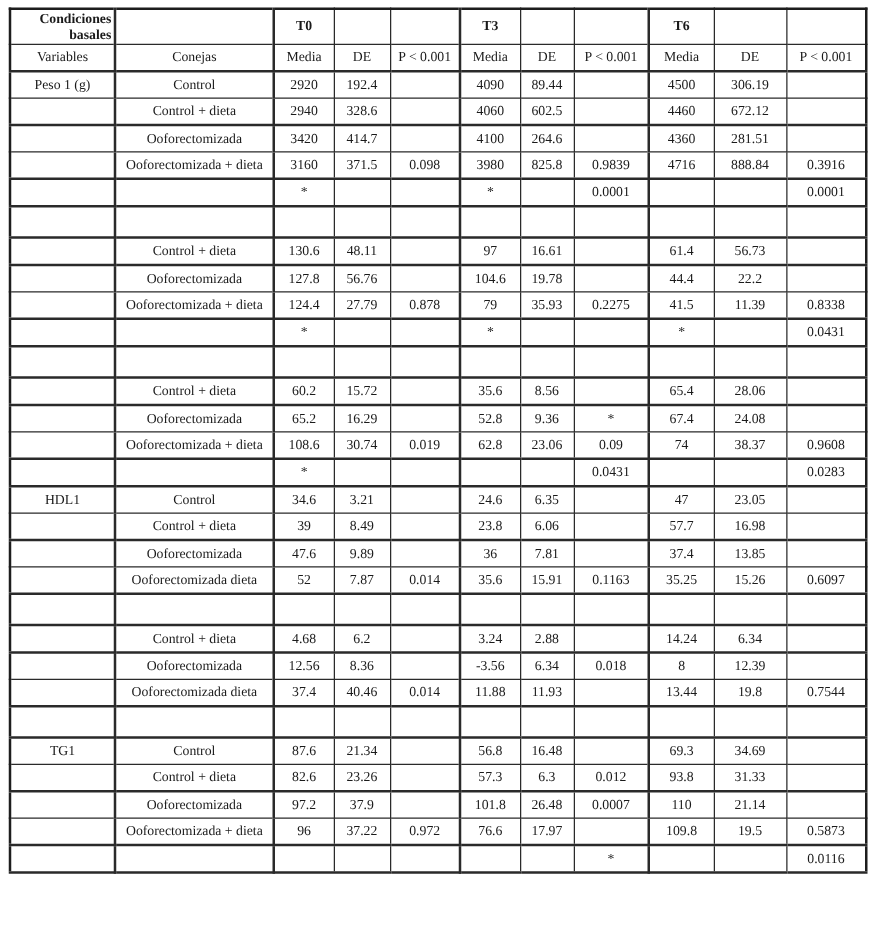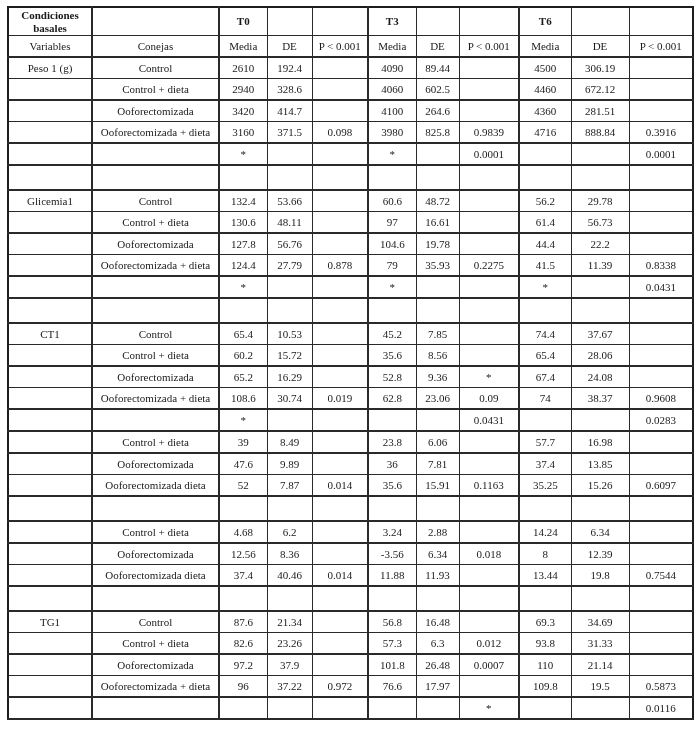--- a/index.html
+++ b/index.html
@@ -6,21 +6,21 @@
   body{width:699px;height:750px;overflow:hidden;font-family:"Liberation Serif",serif;}
   .table-wrap{padding:6px 7px;}
   table{border-collapse:collapse;table-layout:fixed;width:685px;border:2px solid #1d1d1d;color:#1a1a1a;}
   td{border:1px solid #2a2a2a;text-align:center;vertical-align:middle;padding:0 2px;font-size:11px;line-height:1.15;overflow:hidden;}
   .br2{border-right-width:2px;}
   tr.bb2 td{border-bottom-width:2px;}
   thead tr.h1 td{height:27px;font-weight:bold;}
   thead tr.h2 td{height:20px;}
   tr.data td, tr.sig td{height:20px;}
   tr.spacer td{height:23px;}
-  .preline{white-space:pre-line;}
+  .preline{white-space:pre-line;text-align:right;}
 </style>
 </head>
 <body>
 
 <div class="table-wrap">
   <table>
     <colgroup>
       <col style="width:84px">
         <col style="width:127px">
       <col style="width:48px">
@@ -59,21 +59,21 @@
         <td class="br2">P &lt; 0.001</td>
         <td>Media</td>
         <td>DE</td>
         <td>P &lt; 0.001</td>
       </tr>
     </thead>
     <tbody id="tbody">
         <tr class="data">
           <td class="br2">Peso 1 (g)</td>
           <td class="br2">Control</td>
-          <td>2610</td>
+          <td>2920</td>
           <td>192.4</td>
           <td class="br2"></td>
           <td>4090</td>
           <td>89.44</td>
           <td class="br2"></td>
           <td>4500</td>
           <td>306.19</td>
           <td></td>
         </tr>
         <tr class="data bb2">
@@ -134,33 +134,20 @@
           <td></td>
           <td></td>
           <td class="br2"></td>
           <td></td>
           <td></td>
           <td class="br2"></td>
           <td></td>
           <td></td>
           <td></td>
         </tr>
-        <tr class="data">
-          <td class="br2">Glicemia1</td>
-          <td class="br2">Control</td>
-          <td>132.4</td>
-          <td>53.66</td>
-          <td class="br2"></td>
-          <td>60.6</td>
-          <td>48.72</td>
-          <td class="br2"></td>
-          <td>56.2</td>
-          <td>29.78</td>
-          <td></td>
-        </tr>
         <tr class="data bb2">
           <td class="br2"></td>
           <td class="br2">Control + dieta</td>
           <td>130.6</td>
           <td>48.11</td>
           <td class="br2"></td>
           <td>97</td>
           <td>16.61</td>
           <td class="br2"></td>
           <td>61.4</td>
@@ -212,33 +199,20 @@
           <td></td>
           <td></td>
           <td class="br2"></td>
           <td></td>
           <td></td>
           <td class="br2"></td>
           <td></td>
           <td></td>
           <td></td>
         </tr>
-        <tr class="data">
-          <td class="br2">CT1</td>
-          <td class="br2">Control</td>
-          <td>65.4</td>
-          <td>10.53</td>
-          <td class="br2"></td>
-          <td>45.2</td>
-          <td>7.85</td>
-          <td class="br2"></td>
-          <td>74.4</td>
-          <td>37.67</td>
-          <td></td>
-        </tr>
         <tr class="data bb2">
           <td class="br2"></td>
           <td class="br2">Control + dieta</td>
           <td>60.2</td>
           <td>15.72</td>
           <td class="br2"></td>
           <td>35.6</td>
           <td>8.56</td>
           <td class="br2"></td>
           <td>65.4</td>
@@ -277,20 +251,33 @@
           <td>*</td>
           <td></td>
           <td class="br2"></td>
           <td></td>
           <td></td>
           <td class="br2">0.0431</td>
           <td></td>
           <td></td>
           <td>0.0283</td>
         </tr>
+        <tr class="data">
+          <td class="br2">HDL1</td>
+          <td class="br2">Control</td>
+          <td>34.6</td>
+          <td>3.21</td>
+          <td class="br2"></td>
+          <td>24.6</td>
+          <td>6.35</td>
+          <td class="br2"></td>
+          <td>47</td>
+          <td>23.05</td>
+          <td></td>
+        </tr>
         <tr class="data bb2">
           <td class="br2"></td>
           <td class="br2">Control + dieta</td>
           <td>39</td>
           <td>8.49</td>
           <td class="br2"></td>
           <td>23.8</td>
           <td>6.06</td>
           <td class="br2"></td>
           <td>57.7</td>

